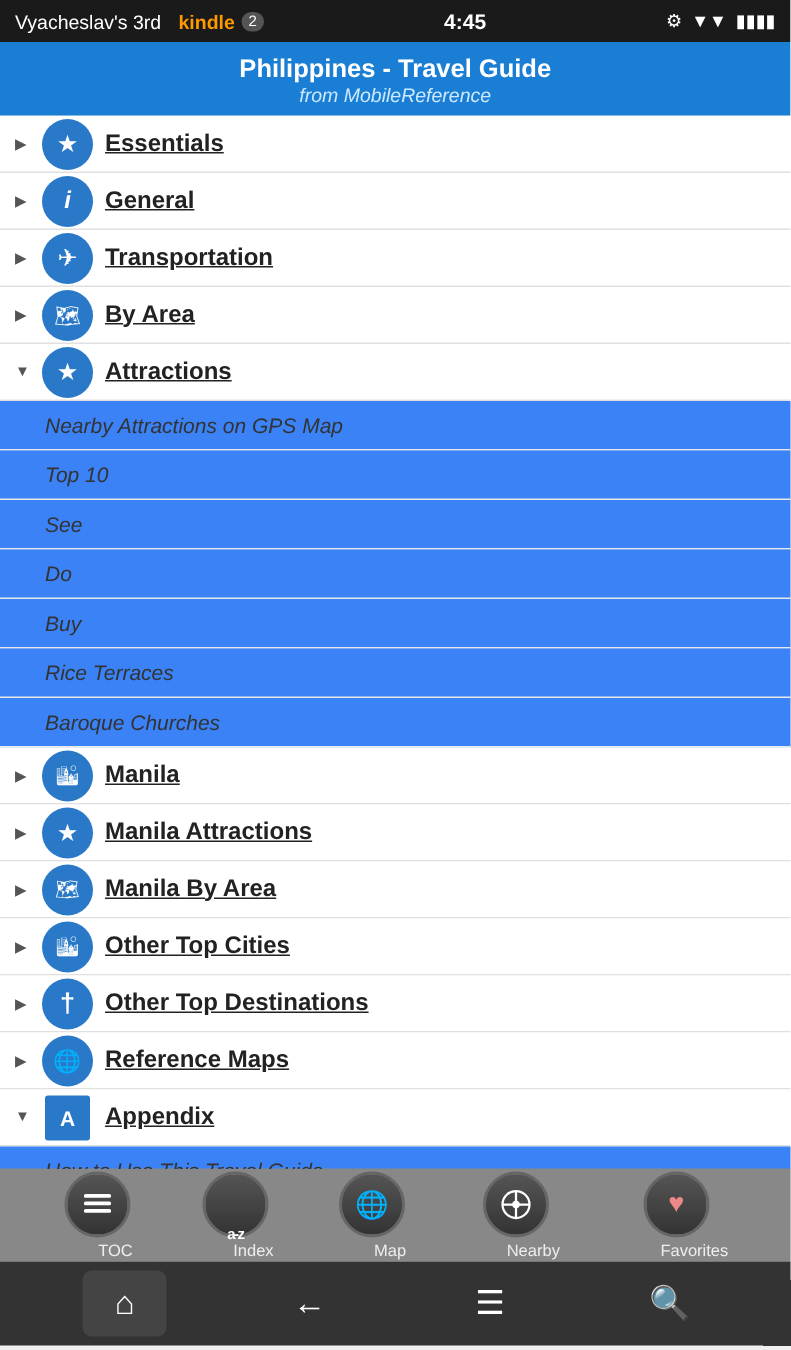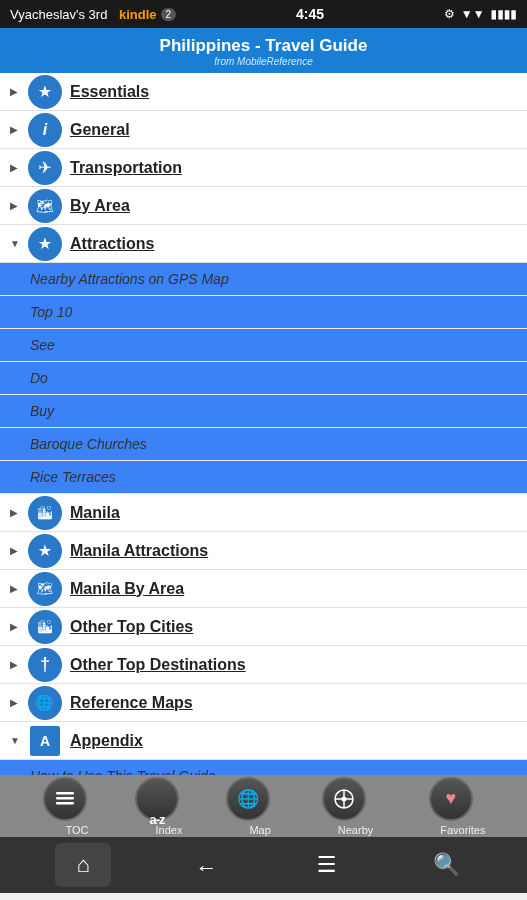--- a/index.html
+++ b/index.html
@@ -42,21 +42,21 @@
       text-align: center;
       padding: 8px 0 6px;
     }
     #header .title {
       color: #fff;
       font-size: 17px;
       font-weight: bold;
     }
     #header .subtitle {
       color: #cce8ff;
-      font-size: 10px;
+      font-size: 13px;
       font-style: italic;
     }
 
     
     #content {
       background: #fff;
       overflow-y: auto;
       height: calc(900px - 28px - 52px - 62px - 56px);
     }
 
@@ -173,21 +173,21 @@
       cursor: pointer;
       font-size: 22px;
       color: #fff;
     }
     .action-btn.home-btn {
       background: #444;
       border-radius: 6px;
       width: 56px;
       height: 44px;
     }
-    .az-text { font-size: 13px; font-weight: bold; letter-spacing: -1px; margin-top: 42px; }
+    .az-text { font-size: 10px; font-weight: bold; letter-spacing: -1px; margin-top: 42px; }
   </style>
 </head>
 <body>
 
 <div id="status-bar">
   <div class="status-left">
     <span>Vyacheslav's 3rd</span>&nbsp;<span class="status-kindle">kindle</span>
     <span class="status-badge">2</span>
   </div>
   <div class="status-center">4:45</div>
@@ -244,24 +244,24 @@
   <div class="sub-item">
     <span class="sub-label">See</span>
   </div>
   <div class="sub-item">
     <span class="sub-label">Do</span>
   </div>
   <div class="sub-item">
     <span class="sub-label">Buy</span>
   </div>
   <div class="sub-item">
+    <span class="sub-label">Rice Terraces</span>
+  </div>
+  <div class="sub-item">
     <span class="sub-label">Baroque Churches</span>
-  </div>
-  <div class="sub-item">
-    <span class="sub-label">Rice Terraces</span>
   </div>
 
   <div class="list-item">
     <span class="arrow">▶</span>
     <div class="icon icon-city" style="font-size:13px;">🏙</div>
     <span class="label">Manila</span>
   </div>
 
   <div class="list-item">
     <span class="arrow">▶</span>

